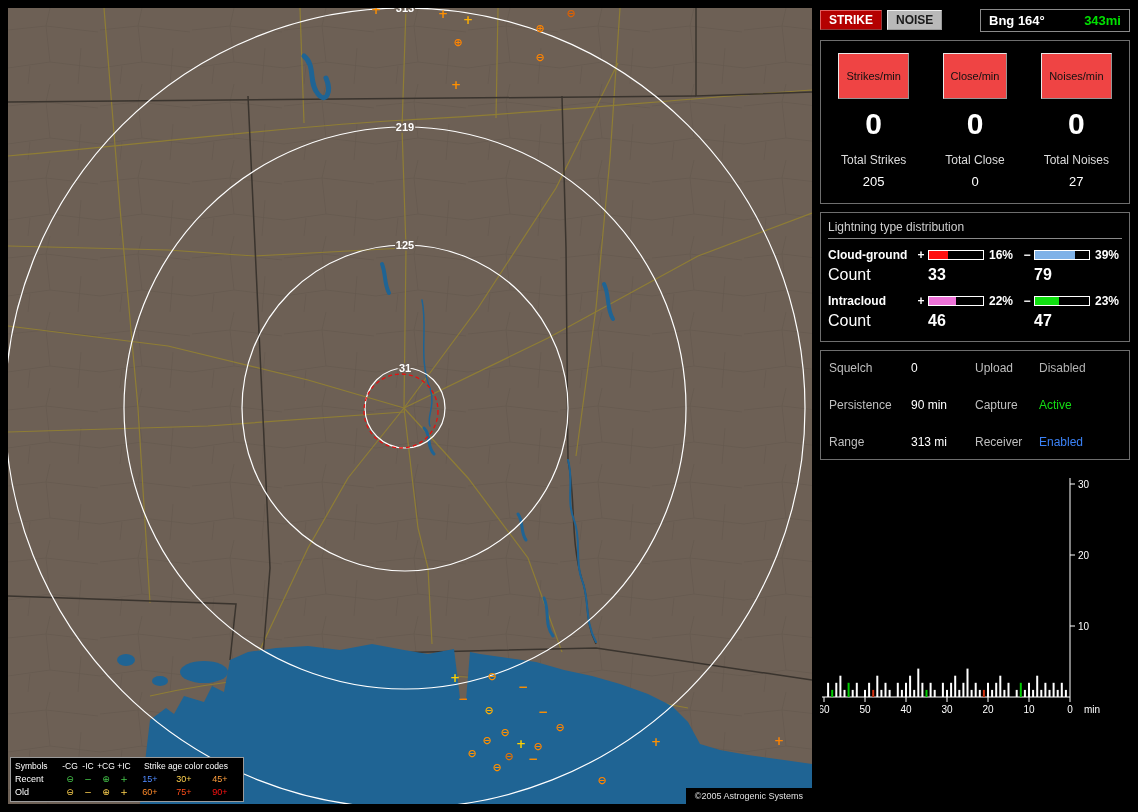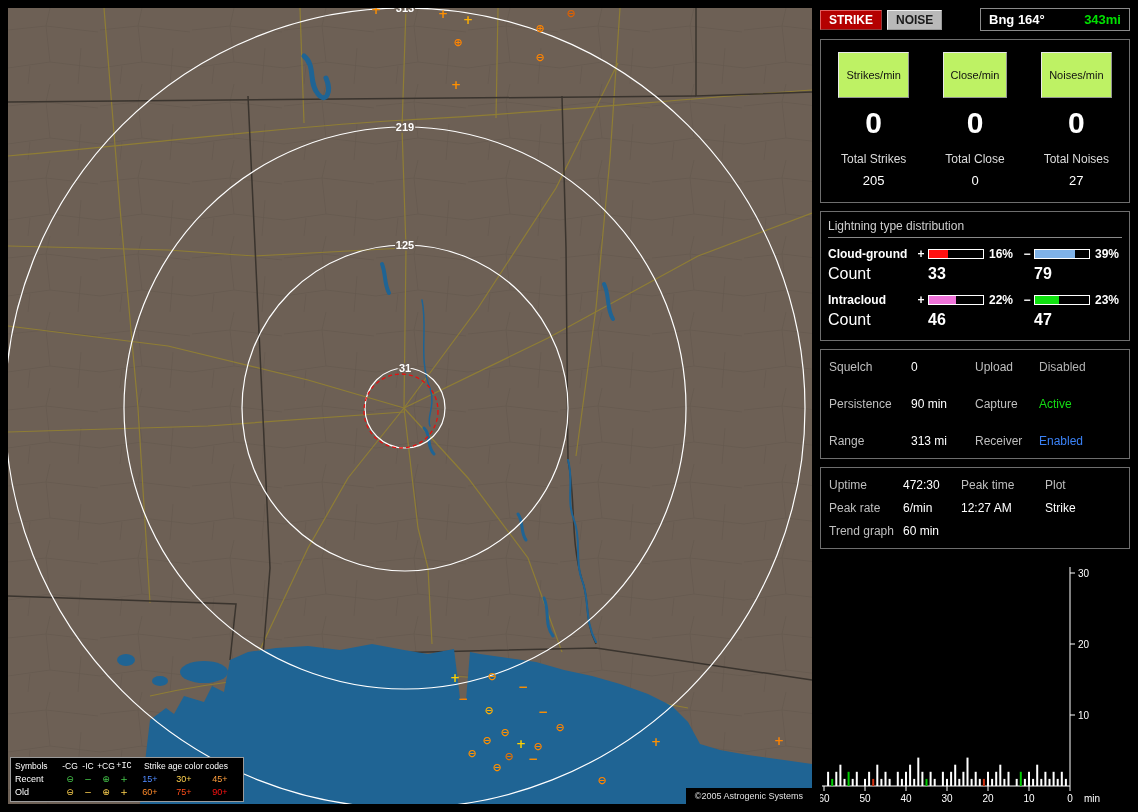--- a/index.html
+++ b/index.html
@@ -29,21 +29,21 @@
   .btn{font-size:12px;font-weight:bold;padding:2px 8px;cursor:pointer;
     font-family:"Liberation Sans",sans-serif}
   .btn-strike{background:#b40000;color:#fff;border:1px outset #e06060}
   .btn-noise{background:#b9b9b9;color:#1a1a1a;border:1px outset #eee}
   .bng-box{margin-left:auto;display:flex;justify-content:space-between;min-width:150px;
     border:1px solid #8a8a8a;padding:3px 8px;font-size:13px;font-weight:bold;background:#000}
   .bng-range{color:#00e000}
   .panel-box{border:1px solid #6e6e6e;background:#000}
 
   .rates{display:grid;grid-template-columns:1fr 1fr 1fr;text-align:center;padding:12px 2px 14px}
-  .rate-chip{display:inline-block;background:#bef264;color:#111;font-size:11px;
+  .rate-chip{display:inline-block;background:#ef4444;color:#111;font-size:11px;
     padding:16px 7px;border:1px outset #e8e8e8}
   .rate-value{font-size:30px;font-weight:bold;margin:8px 0 12px}
   .rate-total-label{font-size:12px;color:#dcdcdc;margin-bottom:7px}
   .rate-total{font-size:13px;color:#fff}
 
   .dist{padding:7px 7px 9px}
   .dist-title{color:#cfcfcf;font-size:12px;border-bottom:1px solid #8a8a8a;
     padding-bottom:4px;margin-bottom:9px}
   .dist-row{display:grid;grid-template-columns:86px 10px 56px 34px 10px 56px 30px;
     column-gap:2px;align-items:center;font-size:12px;margin:4px 0}
@@ -162,21 +162,21 @@
           <text x="771" y="737" fill="#ff8400" class="strike-glyph" font-size="12">+</text>
         </g>
     </svg>
 
     <div class="map-legend">
       <div class="legend-grid" id="legend-grid">
           <div class="hdr" style="color: rgb(255, 255, 255);">Symbols</div>
           <div class="hdr c" style="color: rgb(255, 255, 255);">-CG</div>
           <div class="hdr c" style="color: rgb(255, 255, 255);">-IC</div>
           <div class="hdr c" style="color: rgb(255, 255, 255);">+CG</div>
-          <div class="hdr c" style="color: rgb(255, 255, 255); font-family: Liberation Mono, monospace;">+IC</div>
+          <div class="hdr c" style="color: rgb(255, 255, 255);">+IC</div>
           <div class="age" style="color: rgb(255, 255, 255);">Strike age color codes</div>
           <div class="" style="color: rgb(255, 255, 255);">Recent</div>
           <div class="c sym" style="color: rgb(70, 200, 75);">⊖</div>
           <div class="c sym" style="color: rgb(70, 200, 75);">−</div>
           <div class="c sym" style="color: rgb(70, 200, 75);">⊕</div>
           <div class="c sym" style="color: rgb(70, 200, 75);">+</div>
           <div class="c" style="color: rgb(79, 138, 255);">15+</div>
           <div class="c" style="color: rgb(255, 210, 79);">30+</div>
           <div class="c" style="color: rgb(255, 158, 61);">45+</div>
           <div class="" style="color: rgb(255, 255, 255);">Old</div>
@@ -277,36 +277,20 @@
       <span class="val">90 min</span>
       <span class="lbl">Capture</span>
       <span style="color: rgb(20, 221, 20);">Active</span>
 
       <span class="lbl">Range</span>
       <span class="val">313 mi</span>
       <span class="lbl">Receiver</span>
       <span style="color: #3b82f6;">Enabled</span>
     </div>
 
-    <div class="panel-box status">
-      <span class="lbl">Uptime</span>
-      <span class="val">472:30</span>
-      <span class="lbl">Peak time</span>
-      <span class="lbl">Plot</span>
-
-      <span class="lbl">Peak rate</span>
-      <span class="val">6/min</span>
-      <span class="val">12:27 AM</span>
-      <span class="val">Strike</span>
-
-      <span class="lbl">Trend graph</span>
-      <span class="val">60 min</span>
-      <span></span>
-        <span></span>
-    </div>
 
     <div class="trend">
       <svg id="trend-svg" viewBox="0 0 296 248" width="296" height="248">
           <line x1="250" y1="6" x2="250" y2="225" stroke="#fff" stroke-width="1"></line>
           <line x1="2" y1="225" x2="250" y2="225" stroke="#fff" stroke-width="1"></line>
           <line x1="250" y1="12" x2="255" y2="12" stroke="#fff" stroke-width="1"></line>
           <text x="258" y="15.5" class="axis-label">30</text>
           <line x1="250" y1="83" x2="255" y2="83" stroke="#fff" stroke-width="1"></line>
           <text x="258" y="86.5" class="axis-label">20</text>
           <line x1="250" y1="154" x2="255" y2="154" stroke="#fff" stroke-width="1"></line>

